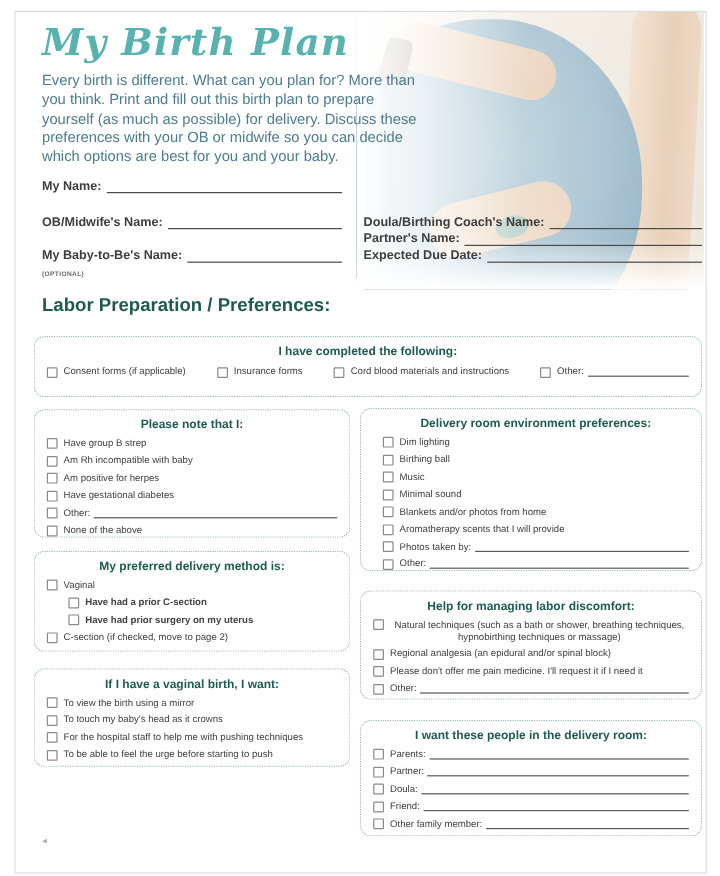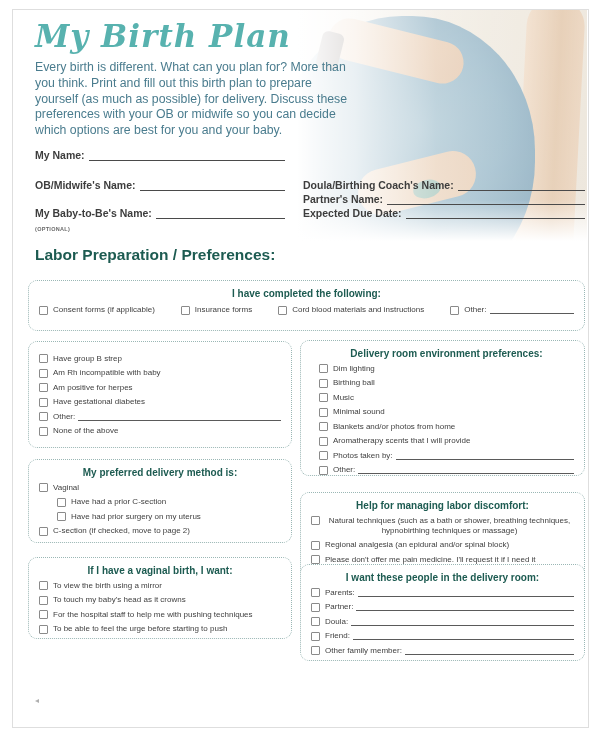--- a/index.html
+++ b/index.html
@@ -51,34 +51,34 @@
 
   
   .box{position:absolute;border:1px dotted #9ab7b5;border-radius:9px;
     padding:7px 10px 6px 10px;box-sizing:border-box;background:#fff;z-index:1;text-align:center;}
   .bx-head{font-size:10px;font-weight:bold;color:#1d5b51;margin-bottom:2px;}
   .ck-row{display:flex;align-items:flex-start;margin-top:4.5px;
     font-size:8px;line-height:10px;color:#414141;}
   .ckbox{width:7px;height:7px;border:1px solid #8a8a8a;background:#fff;border-radius:1px;
     margin-right:5px;flex:0 0 auto;margin-top:0.5px;}
   .cktext{white-space:normal;}
-  .indent{margin-left:18px;}
+  .indent{margin-left:18px;font-weight:bold;}
   .fill-line{flex:1;border-bottom:1px solid #5a5a5a;height:8px;margin-left:3px;min-width:30px;}
   .inline-list{display:flex;gap:26px;margin-top:6px;}
   .inline-list .ck-row{margin-top:0;}
   .inline-list .ck-row:last-child{flex:1;}
 
   
   #box-completed{left:28px;top:280px;width:557px;height:51px;}
   #lbox-0{left:28px;top:341px;width:264px;height:107px;}
   #lbox-1{left:28px;top:459px;width:264px;height:84px;}
   #lbox-2{left:28px;top:557px;width:264px;height:82px;}
   #rbox-0{left:300px;top:340px;width:285px;height:136px;padding-left:18px;}
   #rbox-1{left:300px;top:492px;width:285px;height:91px;}
-  #rbox-2{left:300px;top:564px;width:285px;height:97px;}
+  #rbox-2{left:300px;top:600px;width:285px;height:97px;}
 
   
   .corner-mark{position:absolute;left:35px;top:699px;width:0;height:0;z-index:2;
     border-right:4px solid #8d8d8d;border-top:2.5px solid transparent;border-bottom:2.5px solid transparent;opacity:.7;}
 </style>
 </head>
 <body>
 
 <div class="page-border"></div>
 
@@ -141,20 +141,21 @@
       </div>
       <div class="ck-row">
         <span class="ckbox"></span>
         <span class="cktext">Other:</span>
         <span class="fill-line"></span>
       </div>
     </div>
 </div>
 
 <div class="box" id="lbox-0">
+  <div class="bx-head">Please note that I:</div>
   <div>
       <div class="ck-row">
         <span class="ckbox"></span>
         <span class="cktext">Have group B strep</span>
       </div>
       <div class="ck-row">
         <span class="ckbox"></span>
         <span class="cktext">Am Rh incompatible with baby</span>
       </div>
       <div class="ck-row">

